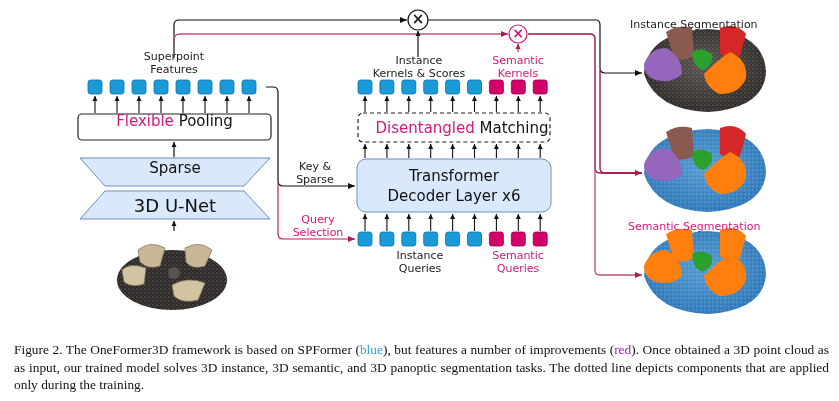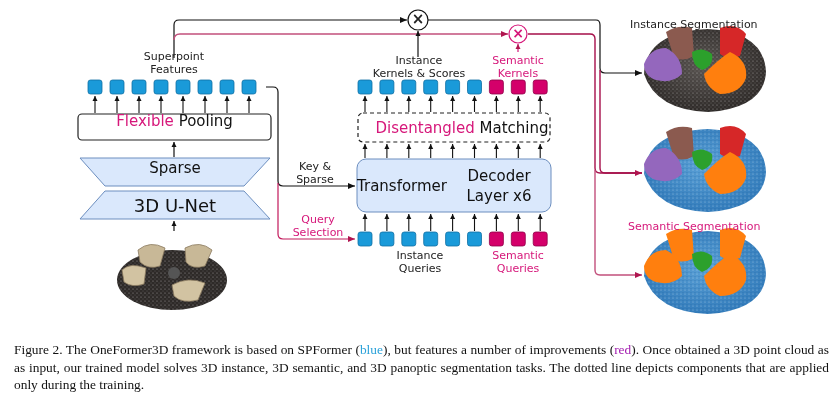--- a/index.html
+++ b/index.html
@@ -193,21 +193,21 @@
   <div class="lbl" style="left:285px;top:160px;width:60px;">
     <div>Key &amp;</div>
     <div>Sparse</div>
   </div>
 
   <div class="lbl pink" style="left:282px;top:213px;width:72px;">
     <div>Query</div>
     <div>Selection</div>
   </div>
 
-  <div class="box" style="left:357px;top:159px;width:194px;height:53px;font-size:15px;line-height:20px;flex-direction:row;">
+  <div class="box" style="left:357px;top:159px;width:194px;height:53px;font-size:15px;line-height:20px;flex-direction:column;">
     <div>Transformer</div>
     <div>Decoder Layer x6</div>
   </div>
 
   <div class="box" style="left:366px;top:113px;width:192px;height:29px;font-size:15px;">
     <span class="pink">Disentangled</span>
       <span style="white-space:pre"> Matching</span>
   </div>
 
   <div class="lbl" style="left:360px;top:54px;width:118px;">

